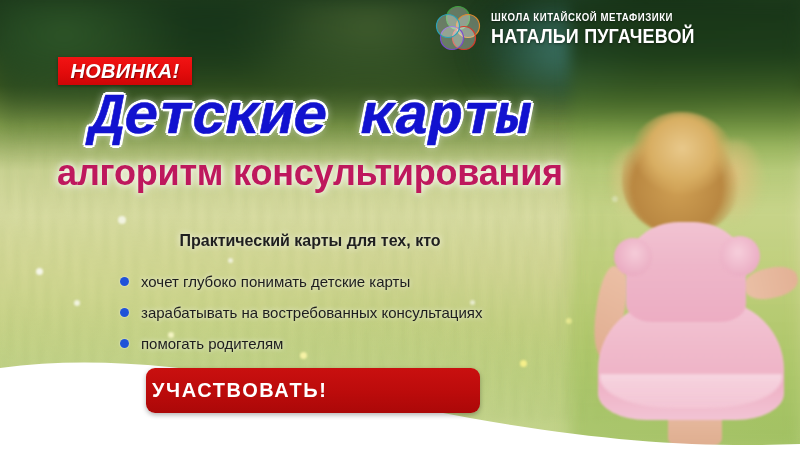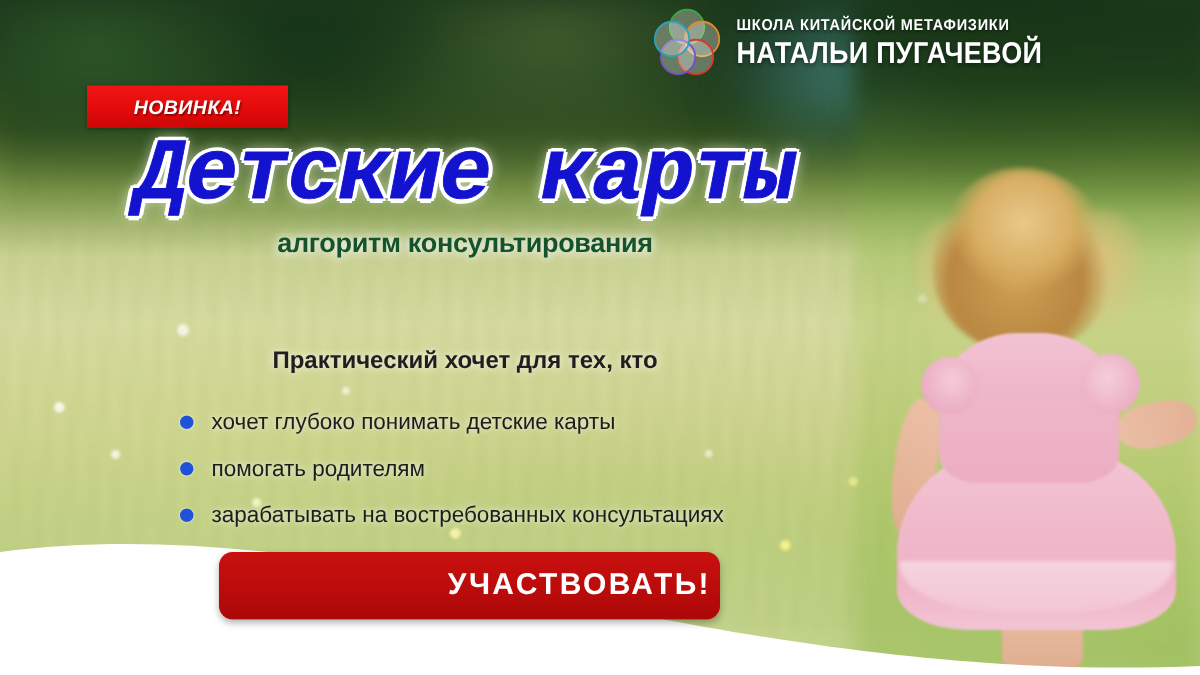--- a/index.html
+++ b/index.html
@@ -172,21 +172,21 @@
   }
 
   
   .badge{
     position:absolute;left:58px;top:57px;width:134px;height:28px;
     background:linear-gradient(180deg,#f21414 0%,#e30b0b 55%,#cf0606 100%);
     display:flex;align-items:center;justify-content:center;
     box-shadow:0 1px 3px rgba(0,0,0,.35);
   }
   .badge span{
-    color:#fff;font-size:13px;font-weight:700;font-style:italic;
+    color:#fff;font-size:20px;font-weight:700;font-style:italic;
     letter-spacing:.3px;
     text-shadow:1px 1px 1px rgba(0,0,0,.35);
   }
 
   
   .head{position:absolute;left:0;top:86px;width:620px;text-align:center;}
   .kurs{
     font-size:27px;font-weight:700;color:#1c1c1c;letter-spacing:.2px;
     text-shadow:0 0 6px rgba(255,255,255,.95),0 0 12px rgba(255,255,255,.8),1px 1px 0 rgba(255,255,255,.7);
   }
@@ -197,21 +197,21 @@
     font-size:58px;line-height:1.04;color:#1212cf;
     letter-spacing:-1px;
     -webkit-text-stroke:0.6px #1212cf;
     text-shadow:
       2px 2px 0 #ffffff, -2px 2px 0 #ffffff, 2px -2px 0 #ffffff, -2px -2px 0 #ffffff,
       0 3px 0 #ffffff, 0 -3px 0 #ffffff, 3px 0 0 #ffffff, -3px 0 0 #ffffff,
       0 0 10px rgba(255,255,255,.95);
   }
   .algo{
     margin-top:4px;
-    font-size:18px;font-weight:700;color:#14532d;letter-spacing:-.2px;
+    font-size:36px;font-weight:700;color:#be185d;letter-spacing:-.2px;
     text-shadow:0 0 6px rgba(255,255,255,.95),0 0 11px rgba(255,255,255,.75);
   }
 
   
   .sub{
     position:absolute;left:0;top:232px;width:620px;text-align:center;
     font-size:16px;font-weight:700;color:#1f1f1f;
     text-shadow:0 0 6px rgba(255,255,255,.9);
   }
   .bullets{position:absolute;left:108px;top:268px;width:520px;}
@@ -223,21 +223,21 @@
   .bullet span{
     margin-left:12px;font-size:15px;color:#1d1d1d;font-weight:400;
     text-shadow:0 0 5px rgba(255,255,255,.85);white-space:nowrap;
   }
 
   
   .cta{
     position:absolute;left:146px;top:368px;width:334px;height:45px;
     background:linear-gradient(180deg,#c9100f 0%,#bb0b0b 55%,#ab0808 100%);
     border-radius:9px;border:none;cursor:pointer;
-    display:flex;align-items:center;justify-content:flex-end;
+    display:flex;align-items:center;justify-content:flex-start;
     box-shadow:0 2px 5px rgba(0,0,0,.3);
   }
   .cta span{
     color:#fff;font-size:20px;font-weight:700;letter-spacing:1.6px;
   }
 </style>
 </head>
 <body>
 
 <div class="banner">
@@ -301,34 +301,34 @@
 
   <div class="badge">
     <span>НОВИНКА!</span>
   </div>
 
   <div class="head">
     <div class="script">Детские карты</div>
     <div class="algo">алгоритм консультирования</div>
   </div>
 
-  <div class="sub">Практический хочет для тех, кто</div>
+  <div class="sub">Практический карты для тех, кто</div>
 
   <div class="bullets">
     <div class="bullet">
       <span class="dot"></span>
       <span>хочет глубоко понимать детские карты</span>
     </div>
     <div class="bullet">
       <span class="dot"></span>
-      <span>помогать родителям</span>
+      <span>зарабатывать на востребованных консультациях</span>
     </div>
     <div class="bullet">
       <span class="dot"></span>
-      <span>зарабатывать на востребованных консультациях</span>
+      <span>помогать родителям</span>
     </div>
   </div>
 
   <button class="cta">
     <span>УЧАСТВОВАТЬ!</span>
   </button>
 
 </div>
 
 </body></html>

